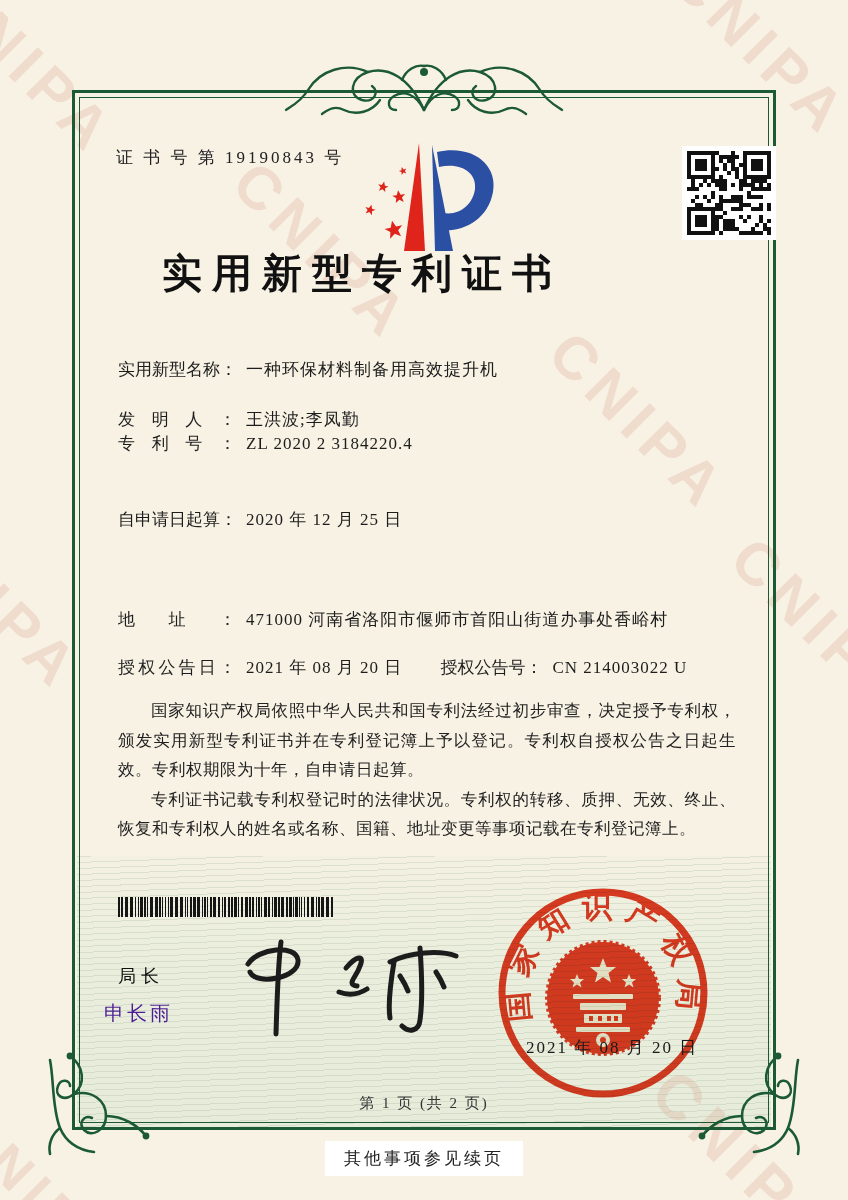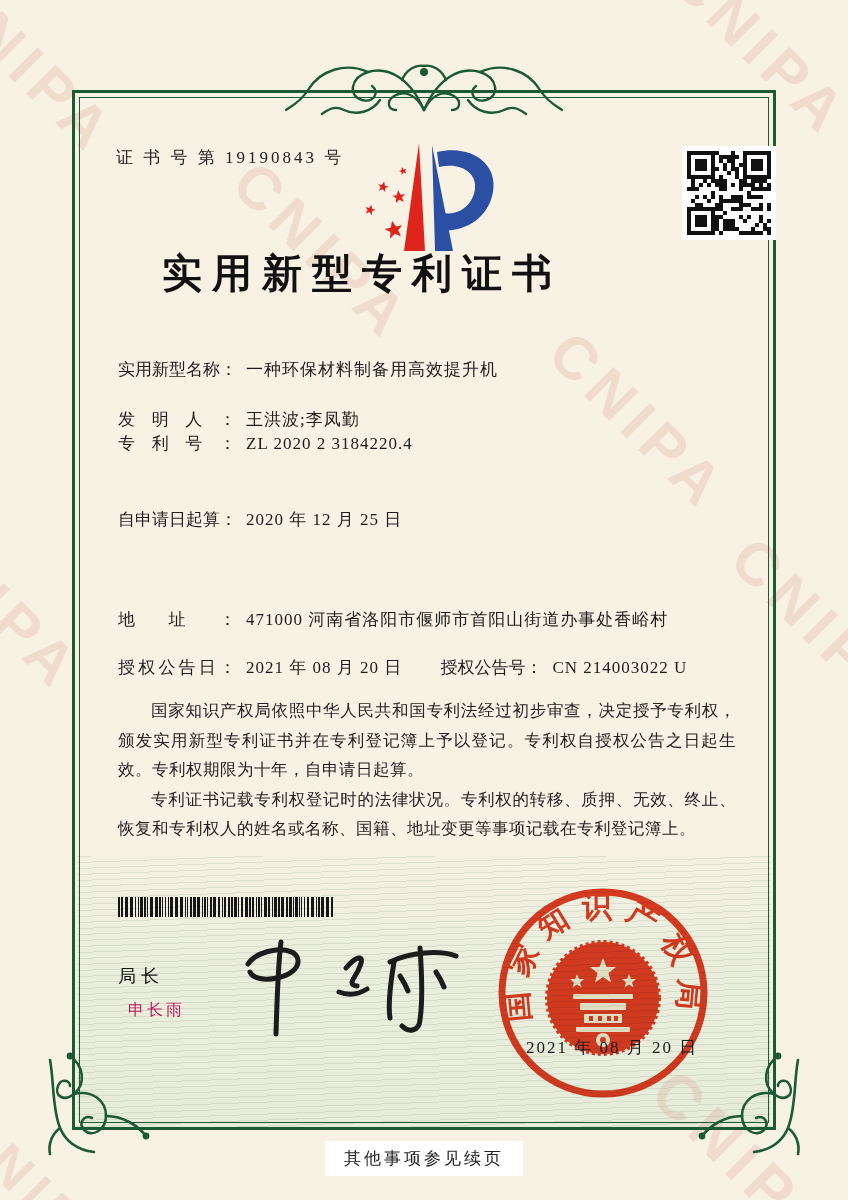--- a/index.html
+++ b/index.html
@@ -40,21 +40,21 @@
   .grant-pair{display:inline-block;}
 
   .body-text{left:118px;top:696px;width:618px;font-size:16.5px;line-height:29.5px;
              color:#222;text-align:justify;}
   .body-text p{margin:0;text-indent:2em;letter-spacing:.5px;}
 
   .barcode{left:118px;top:897px;width:220px;height:20px;font-size:0;}
   .barcode span{display:inline-block;height:100%;background:#151515;vertical-align:top;}
 
   .director-label{left:118px;top:964px;font-size:18px;letter-spacing:5px;color:#111;}
-  .director-name{left:128px;top:1000px;font-size:16px;letter-spacing:3px;color:#be185d;}
+  .director-name{left:104px;top:1000px;font-size:20px;letter-spacing:3px;color:#4c1d95;}
 
   .signature{left:218px;top:928px;z-index:4;}
 
   .seal{left:488px;top:878px;z-index:5;mix-blend-mode:multiply;opacity:.95;}
   .seal-date{left:526px;top:1036px;font-size:17px;letter-spacing:2px;color:#1a1a1a;z-index:6;}
 
   .page-info{left:72px;top:1094px;width:704px;text-align:center;font-size:15px;
              color:#333;letter-spacing:2px;}
   .footer-note{left:50%;top:1141px;transform:translateX(-50%);background:#ffffff;
                padding:6px 19px;font-size:17px;letter-spacing:3px;color:#222;z-index:3;}
@@ -354,16 +354,17 @@
         <rect x="-5" y="18" width="4" height="5"></rect>
         <rect x="4" y="18" width="4" height="5"></rect>
         <rect x="11" y="18" width="4" height="5"></rect>
         <circle cy="42" r="3"></circle>
       </g>
     </g>
   </svg>
 
   <div class="content seal-date">2021 年 08 月 20 日</div>
 
+  <div class="content page-info">第 1 页 (共 2 页)</div>
 
   <div class="content footer-note">其他事项参见续页</div>
 
 </div>
 
 </body></html>

